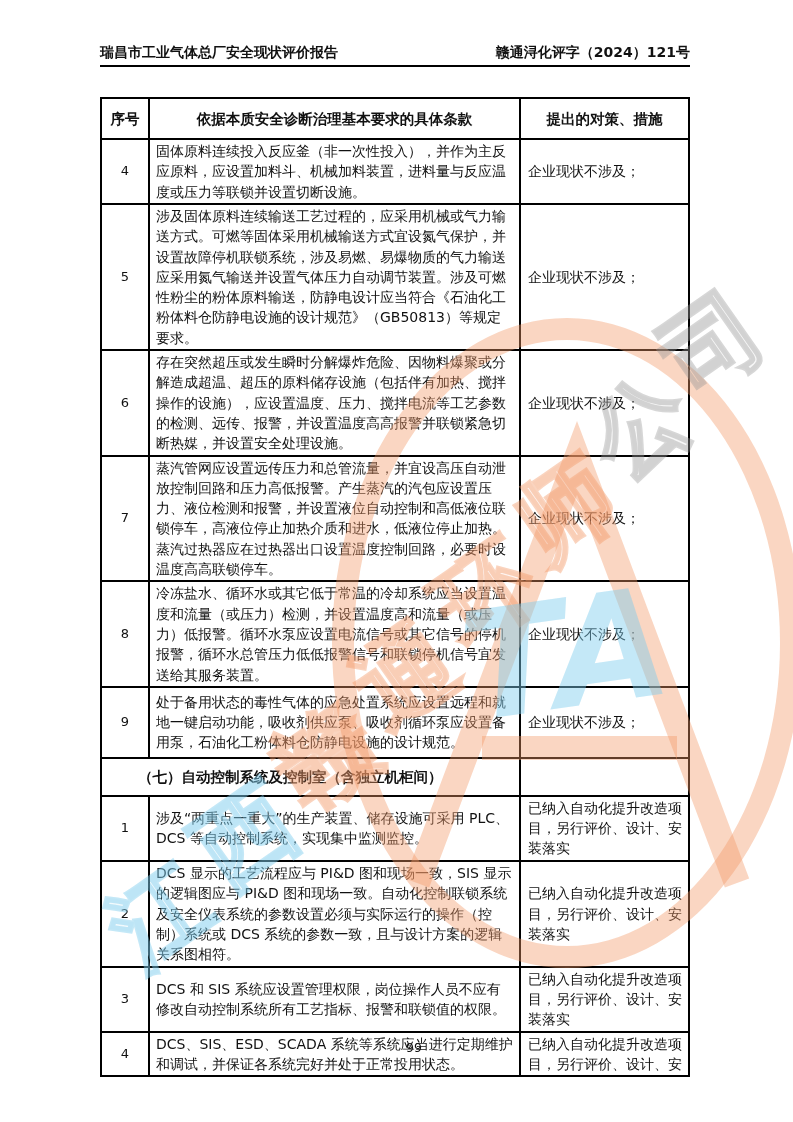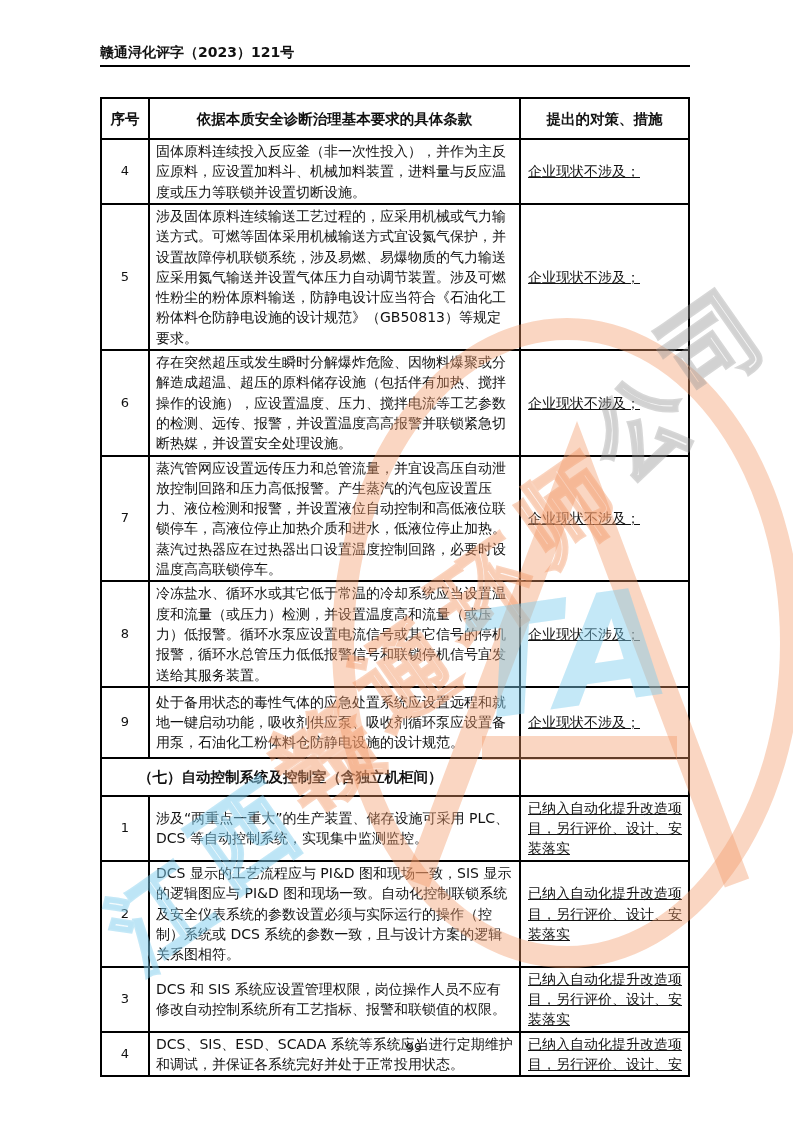--- a/index.html
+++ b/index.html
@@ -47,21 +47,21 @@
     font-size: 14.5px;
     text-align: center;
     font-weight: bold;
     line-height: 16px;
   }
   .col-no    { width: 48px; }
   .col-clause{ width: 371px; }
   .col-meas  { width: 169px; }
   td.no-cell { text-align: center; font-size: 13px; }
   td.clause-cell { text-align: left; padding: 1px 6px 1px 6px; }
-  td.meas-cell   { text-align: left; padding: 1px 5px 1px 7px; text-decoration: underline; }
+  td.meas-cell   { text-align: left; padding: 1px 5px 1px 7px; }
   tr.section-row td {
     font-weight: bold;
     font-size: 14.5px;
     padding-left: 36px;
   }
   
   tr.h65  { height: 65px; }
   tr.h122 { height: 122px; }
   tr.h103 { height: 103px; }
   tr.h123 { height: 123px; }
@@ -118,21 +118,22 @@
     transform: rotate(-8deg);
     line-height: 1;
   }
 </style>
 </head>
 <body>
 
 <div class="page">
 
   <div class="doc-header">
-    <span>赣通浔化评字（2023）121号</span>
+    <span>瑞昌市工业气体总厂安全现状评价报告</span>
+    <span>赣通浔化评字（2024）121号</span>
   </div>
 
   <table class="req-table">
     <colgroup>
         <col class="col-no">
         <col class="col-clause">
         <col class="col-meas">
       </colgroup>
     <thead>
       <tr>

